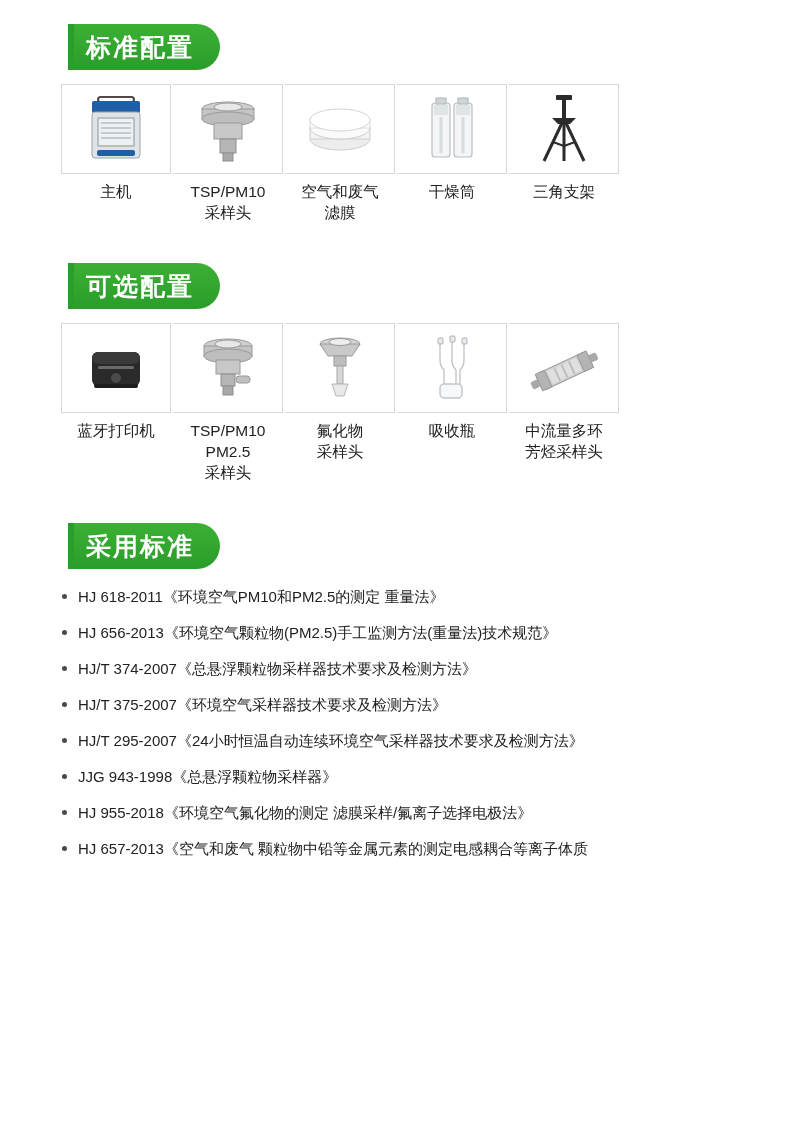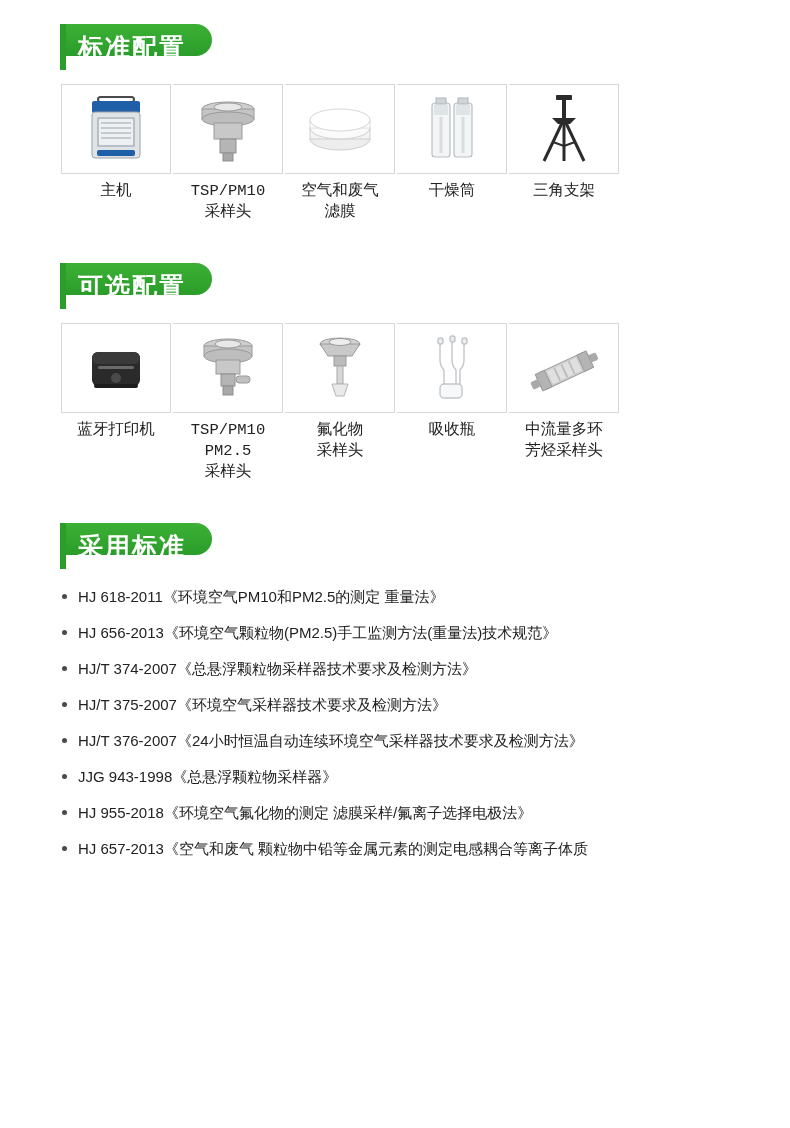--- a/index.html
+++ b/index.html
@@ -25,24 +25,25 @@
   
   .section-head {
     position: relative;
     margin: 0 0 0 60px;
     height: 46px;
   }
   .pill {
     display: inline-block;
     background: linear-gradient(180deg, #3cb034 0%, #2a9d2a 100%);
     border-radius: 0 23px 23px 0;
-    height: 32px;
+    height: 46px;
     padding: 0 26px 0 18px;
     box-sizing: border-box;
     position: relative;
+    margin-left: 8px;
   }
   .pill::before {
     content: "";
     position: absolute;
     left: 0;
     top: 0;
     width: 6px;
     height: 46px;
     background: #2a9d2a;
   }
@@ -58,21 +59,20 @@
   
   .grid {
     display: flex;
     margin-left: 60px;
     margin-right: 60px;
   }
   .cell {
     display: flex;
     flex-direction: column;
     align-items: center;
-    font-family: Liberation Mono, monospace;
   }
   .thumb {
     width: 110px;
     height: 90px;
     border: 1px solid #d8d8d8;
     box-sizing: border-box;
     background: #ffffff;
     display: flex;
     align-items: center;
     justify-content: center;
@@ -326,19 +326,19 @@
     <div class="pill">
       <span class="pill-text">采用标准</span>
     </div>
   </div>
 
   <ul class="std-list">
     <li class="std-item">HJ 618-2011《环境空气PM10和PM2.5的测定 重量法》</li>
     <li class="std-item">HJ 656-2013《环境空气颗粒物(PM2.5)手工监测方法(重量法)技术规范》</li>
     <li class="std-item">HJ/T 374-2007《总悬浮颗粒物采样器技术要求及检测方法》</li>
     <li class="std-item">HJ/T 375-2007《环境空气采样器技术要求及检测方法》</li>
-    <li class="std-item">HJ/T 376-2007《24小时恒温自动连续环境空气采样器技术要求及检测方法》</li>
+    <li class="std-item">HJ/T 295-2007《24小时恒温自动连续环境空气采样器技术要求及检测方法》</li>
     <li class="std-item">JJG 943-1998《总悬浮颗粒物采样器》</li>
     <li class="std-item">HJ 955-2018《环境空气氟化物的测定 滤膜采样/氟离子选择电极法》</li>
     <li class="std-item">HJ 657-2013《空气和废气 颗粒物中铅等金属元素的测定电感耦合等离子体质</li>
   </ul>
 
 </div>
 
 </body></html>

